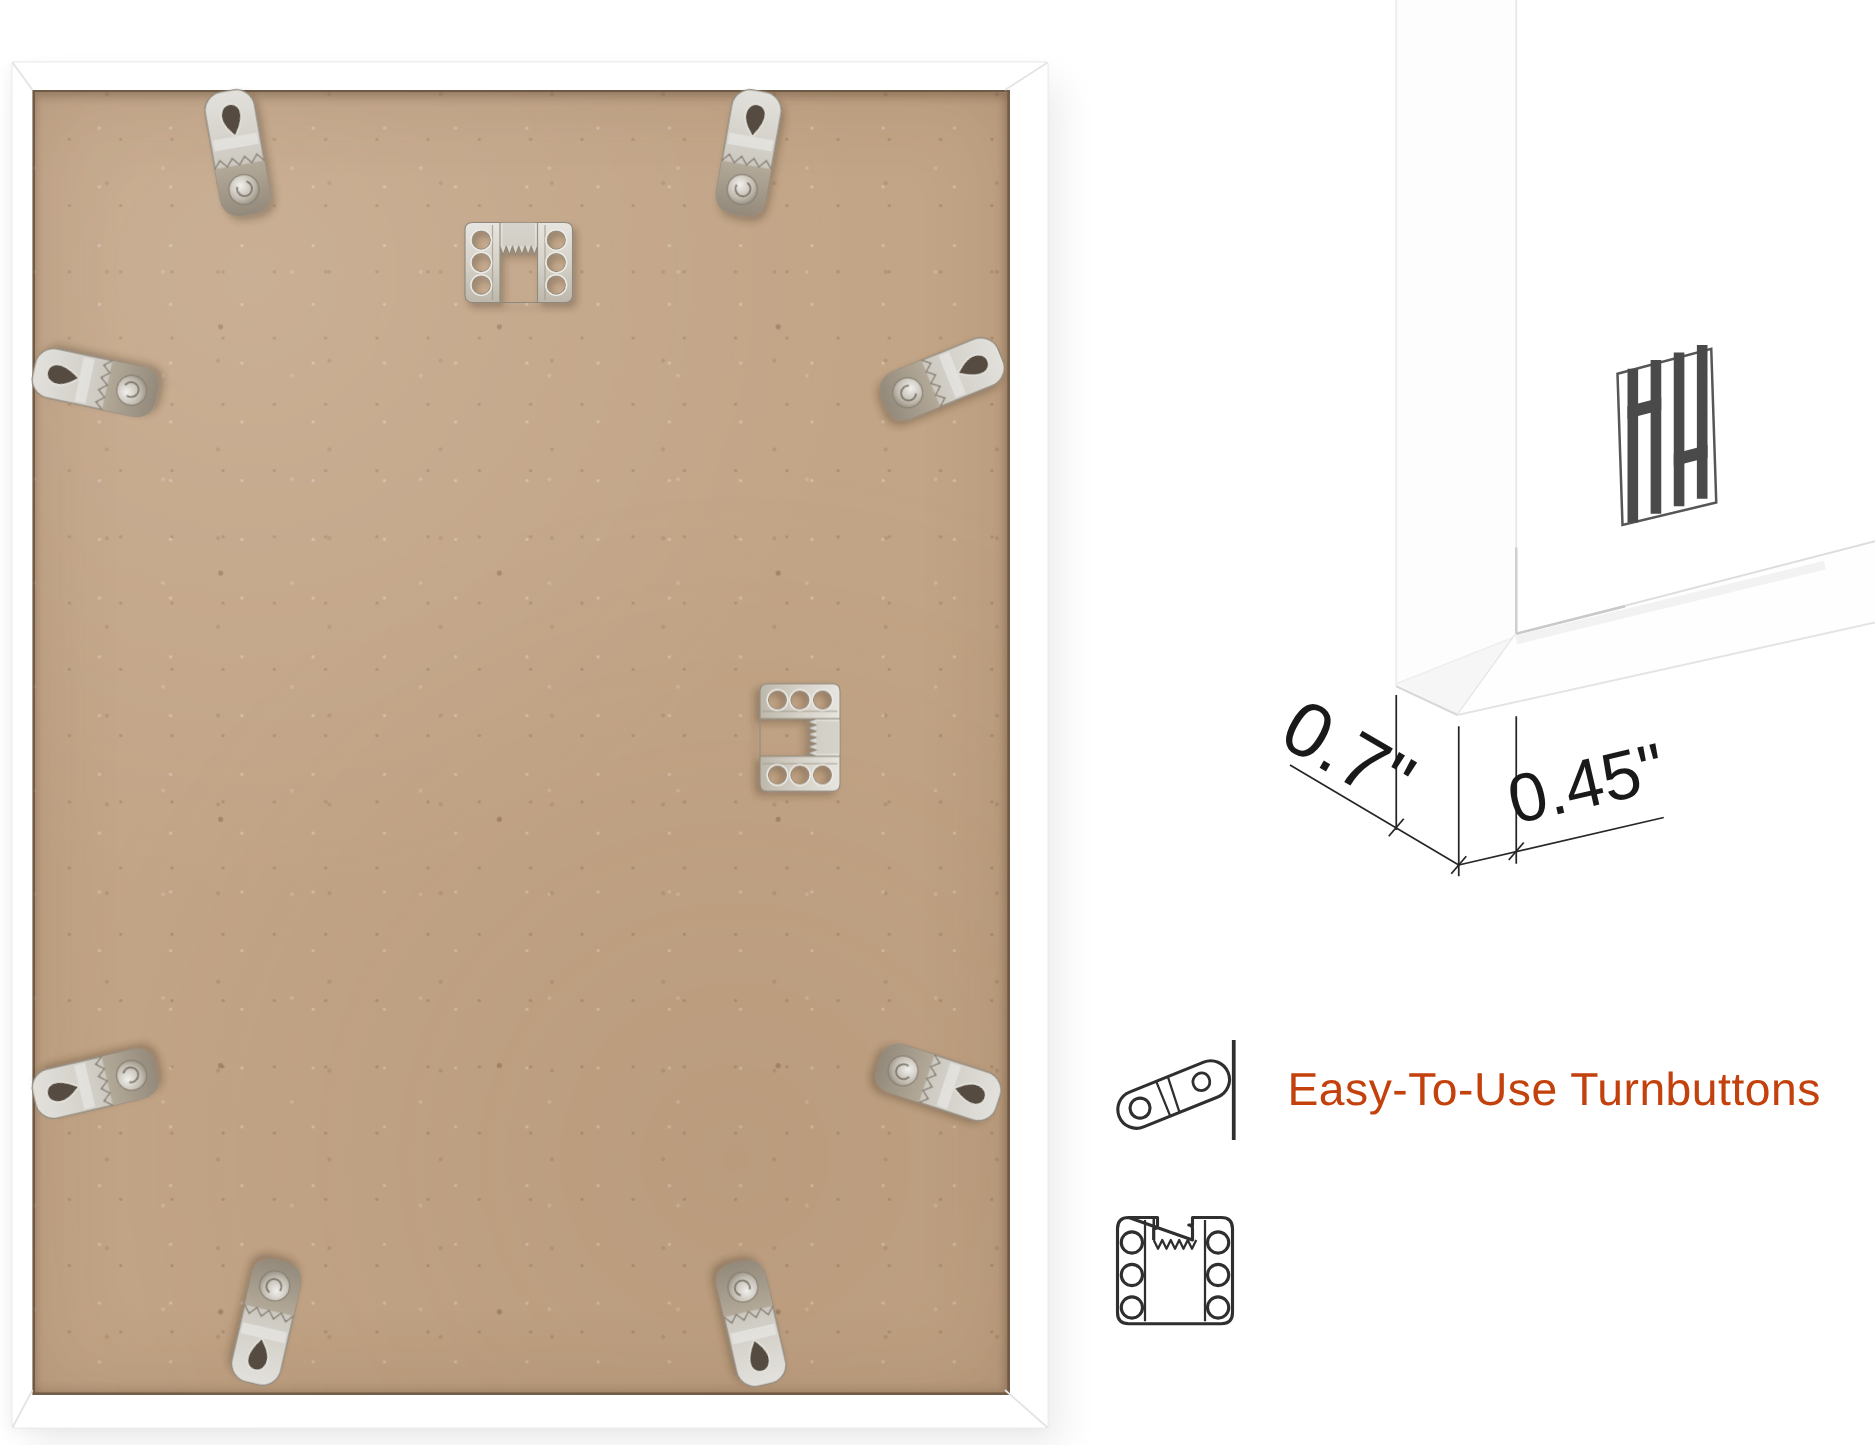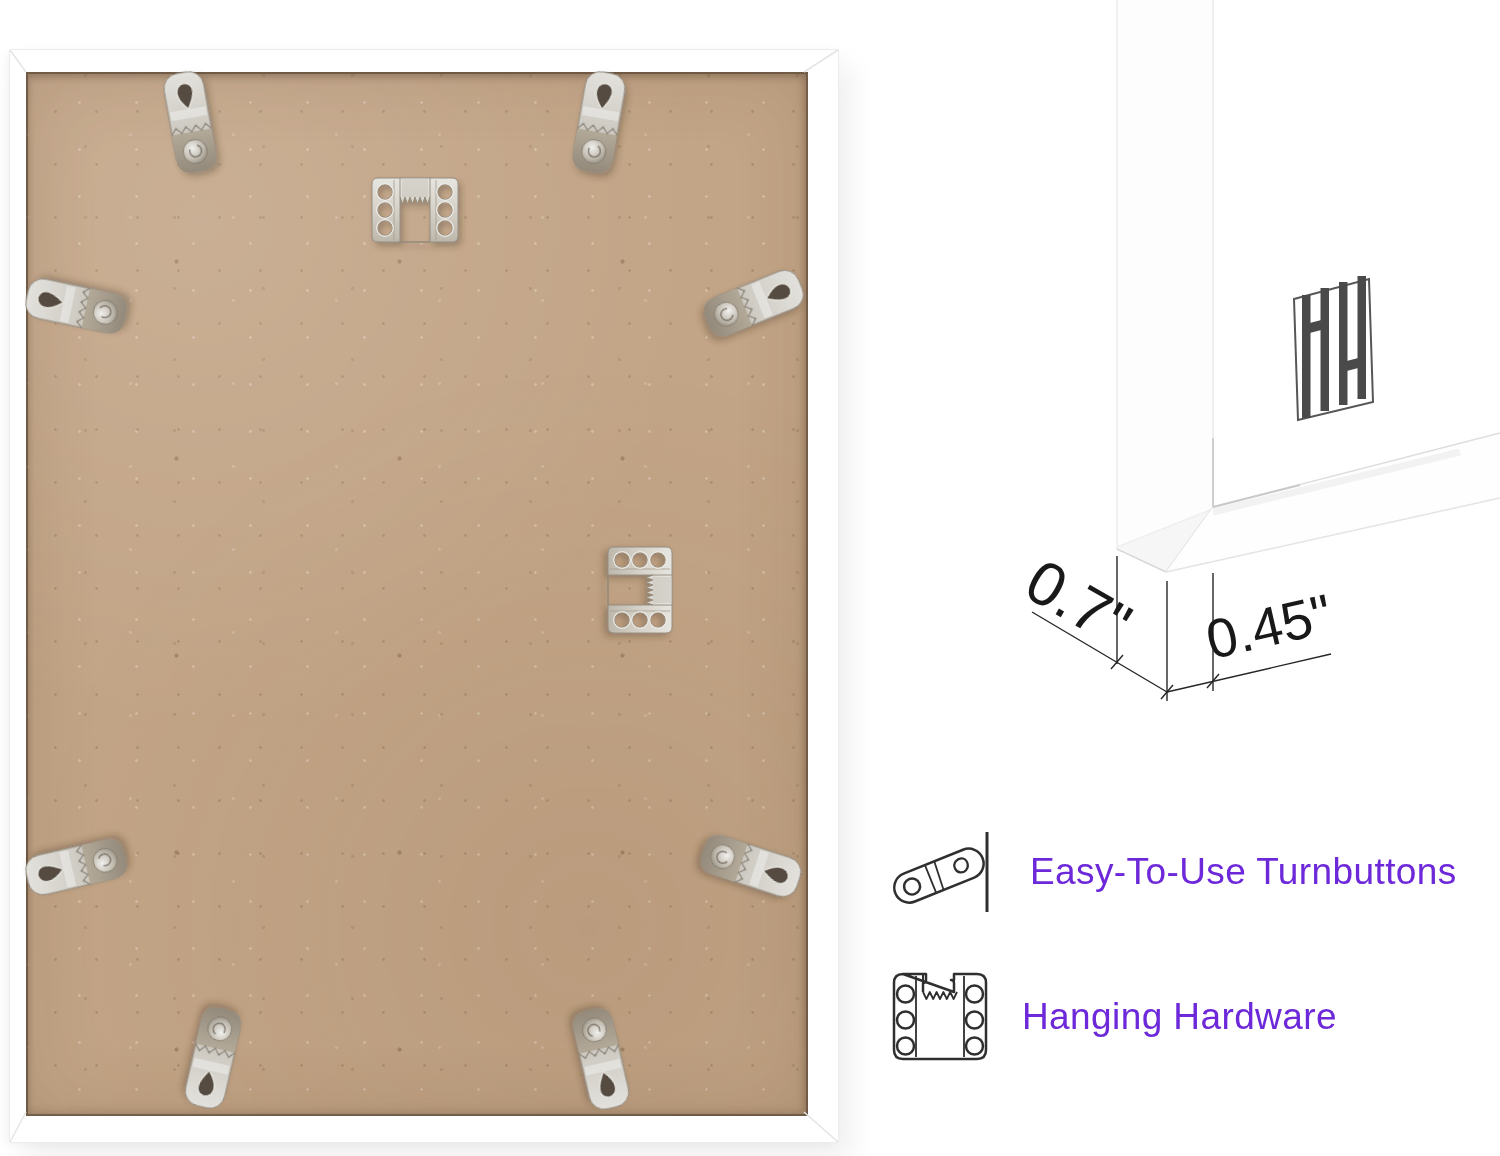--- a/index.html
+++ b/index.html
@@ -24,21 +24,21 @@
       radial-gradient(circle, rgba(255,255,255,.18) 0 1.1px, transparent 1.9px),
       radial-gradient(circle, rgba(80,55,30,.28) 0 1.7px, transparent 2.5px);
     background-size:100% 100%,100% 100%,41px 53px,57px 47px,89px 71px,103px 83px,223px 197px;
     background-position:0 0,0 0,7px 11px,23px 5px,13px 37px,51px 19px,37px 89px;
     border:2px solid rgba(58,44,28,.6);
     box-shadow:inset 0 0 70px rgba(92,64,36,.16), inset 0 4px 7px rgba(40,25,10,.22), inset -3px -3px 8px rgba(40,25,10,.12);
   }
 
   
   .callout{position:absolute;display:flex;align-items:center;}
-  .callout .label{font-size:37px;color:#6d28d9;letter-spacing:.4px;white-space:nowrap;}
+  .callout .label{font-size:37px;color:#c2410c;letter-spacing:.4px;white-space:nowrap;}
   .callout-1{left:890px;top:830px;}
   .callout-1 .label{margin-left:28px;}
   .callout-2{left:892px;top:972px;}
   .callout-2 .label{margin-left:34px;}
 
   .overlay{position:absolute;left:0;top:0;pointer-events:none;}
   svg text{font-family:"Liberation Sans",sans-serif;}
 </style>
 </head>
 <body>
@@ -190,16 +190,15 @@
         <path d="M31,20 l3.4,7 3.4,-7 3.4,7 3.4,-7 3.4,7 3.4,-7 3.4,7 3.4,-7 3.4,7 3.4,-7" fill="none" stroke-width="1.8"></path>
         <path d="M24,4 L24,85 M72,4 L72,85" fill="none" stroke-width="1.8"></path>
         <circle cx="13.5" cy="22" r="8.5" fill="none"></circle>
         <circle cx="13.5" cy="48" r="8.5" fill="none"></circle>
         <circle cx="13.5" cy="74" r="8.5" fill="none"></circle>
         <circle cx="82.5" cy="22" r="8.5" fill="none"></circle>
         <circle cx="82.5" cy="48" r="8.5" fill="none"></circle>
         <circle cx="82.5" cy="74" r="8.5" fill="none"></circle>
       </g>
     </svg>
-    <span class="label">Hanging Hardware</span>
   </div>
 
 </div>
 
 </body></html>

